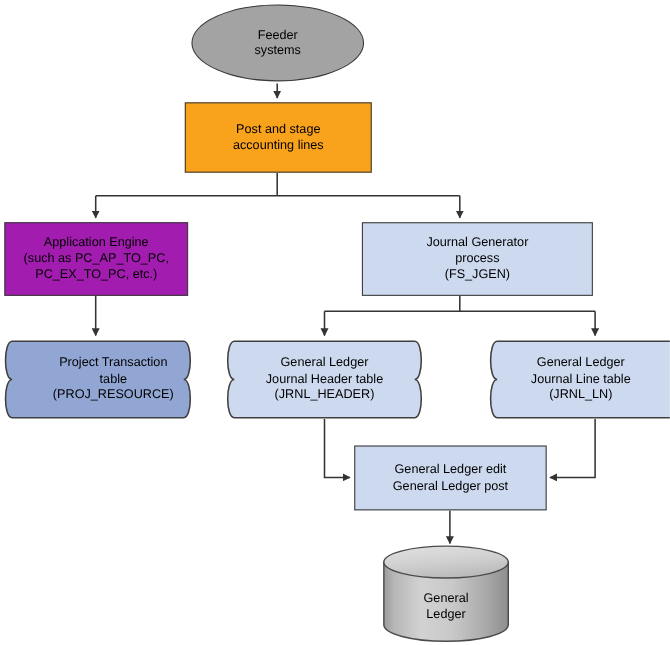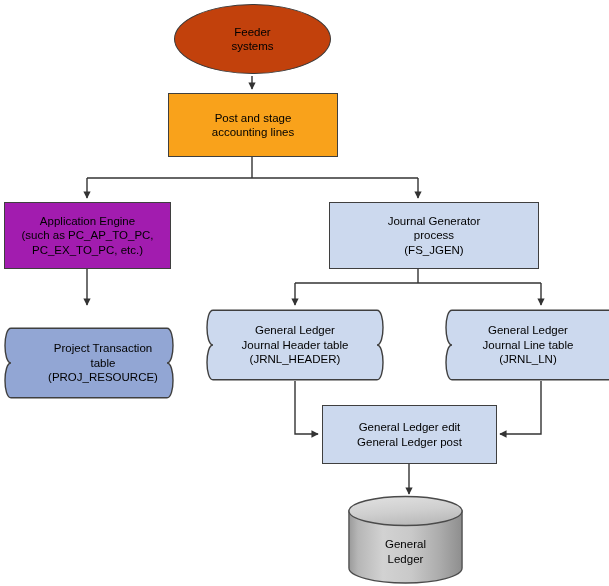--- a/index.html
+++ b/index.html
@@ -39,21 +39,21 @@
     position: relative;
     z-index: 3;
     padding: 0 4px;
     white-space: pre-line;
   }
 
   
   .ellipse {
     border: 1.3px solid #3a3a3a;
     border-radius: 50%;
-    background: #c2410c;
+    background: #a3a3a3;
   }
 
   
   .rect {
     border: 1.3px solid #3f3f3f;
   }
   .rect.orange  { background: #f9a21b; }
   .rect.blue-d  { background: #a21caf; }
   .rect.blue-l  { background: #ccd9ee; }
 
@@ -150,21 +150,21 @@
 (such as PC_AP_TO_PC,
 PC_EX_TO_PC, etc.)</span>
   </div>
 
   <div class="node rect blue-l" style="left:329px; top:202px; width:210px; height:67px;">
     <span class="lbl">Journal Generator
 process
 (FS_JGEN)</span>
   </div>
 
-  <div class="node datashape" style="left:0px; top:327px; width:178px; height:72px;padding-left:28px;">
+  <div class="node datashape" style="left:0px; top:309px; width:178px; height:72px;padding-left:28px;">
     <svg viewBox="0 0 178 72" preserveAspectRatio="none">
       <path d="M 11 1.2
                C 3 1.2 3 36 11 36
                C 3 36 3 70.8 11 70.8
                L 167 70.8
                C 175 70.8 175 36 167 36
                C 175 36 175 1.2 167 1.2 Z" fill="#92a6d4" stroke="#3f3f3f" stroke-width="1.4" vector-effect="non-scaling-stroke"></path>
     </svg>
     <span class="lbl">Project Transaction
 table

